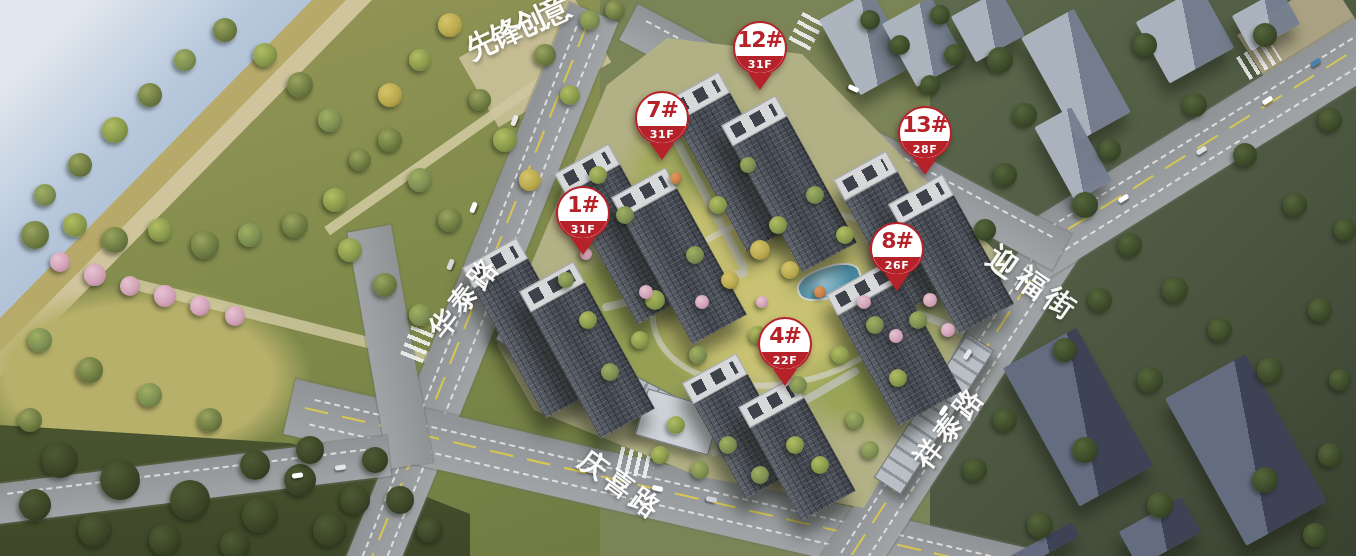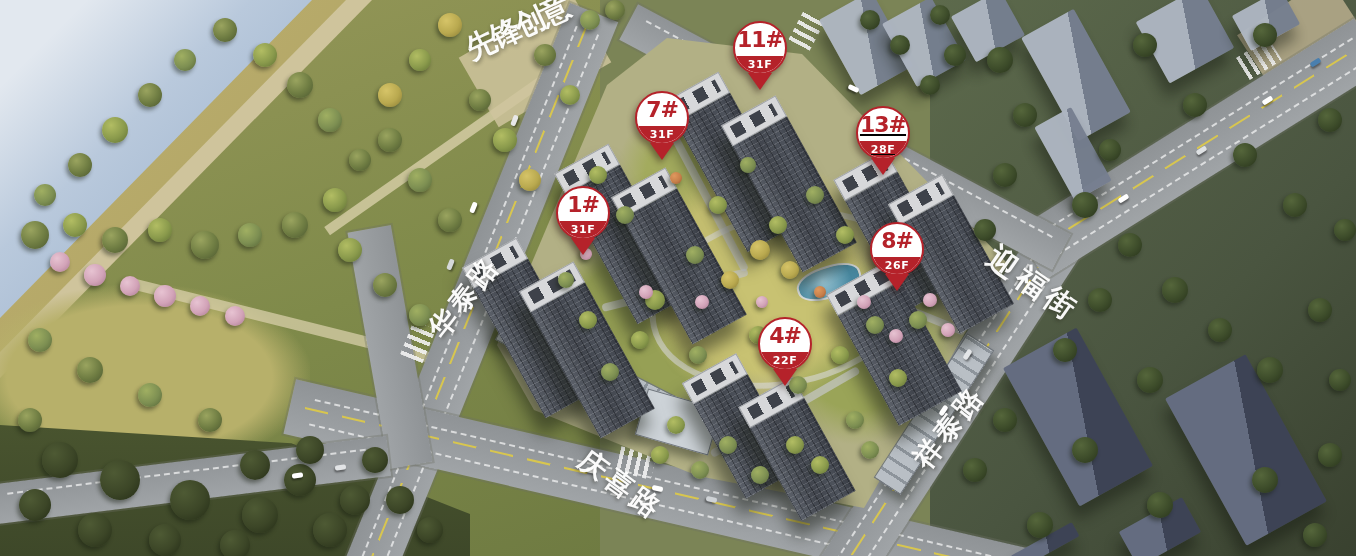--- a/index.html
+++ b/index.html
@@ -234,26 +234,26 @@
   </div>
   <div class="pin" style="left:870px;top:222px;">
     <div class="pin-circle">
       <div class="pin-num">8#</div>
       <div class="pin-floors">26F</div>
     </div>
       <div class="pin-tail"></div>
   </div>
   <div class="pin" style="left:733px;top:21px;">
     <div class="pin-circle">
-      <div class="pin-num">11#</div>
+      <div class="pin-num">12#</div>
       <div class="pin-floors">31F</div>
     </div>
       <div class="pin-tail"></div>
   </div>
-  <div class="pin" style="left:856px;top:106px;text-decoration:underline;">
+  <div class="pin" style="left:898px;top:106px;">
     <div class="pin-circle">
       <div class="pin-num">13#</div>
       <div class="pin-floors">28F</div>
     </div>
       <div class="pin-tail"></div>
   </div>
 
 <div class="tree" style="left: 21px; top: 221px; width: 28px; height: 28px; background: radial-gradient(circle at 35% 32%, rgb(154, 164, 95), rgb(110, 124, 66) 55%, rgb(76, 88, 48)); box-shadow: rgba(20, 26, 14, 0.45) -2px 3px 4px;"></div>
     <div class="tree" style="left: 63px; top: 213px; width: 24px; height: 24px; background: radial-gradient(circle at 35% 32%, rgb(178, 189, 99), rgb(138, 154, 76) 55%, rgb(95, 112, 52)); box-shadow: rgba(20, 26, 14, 0.45) -2px 3px 4px;"></div>
     <div class="tree" style="left: 102px; top: 227px; width: 26px; height: 26px; background: radial-gradient(circle at 35% 32%, rgb(154, 164, 95), rgb(110, 124, 66) 55%, rgb(76, 88, 48)); box-shadow: rgba(20, 26, 14, 0.45) -2px 3px 4px;"></div>

